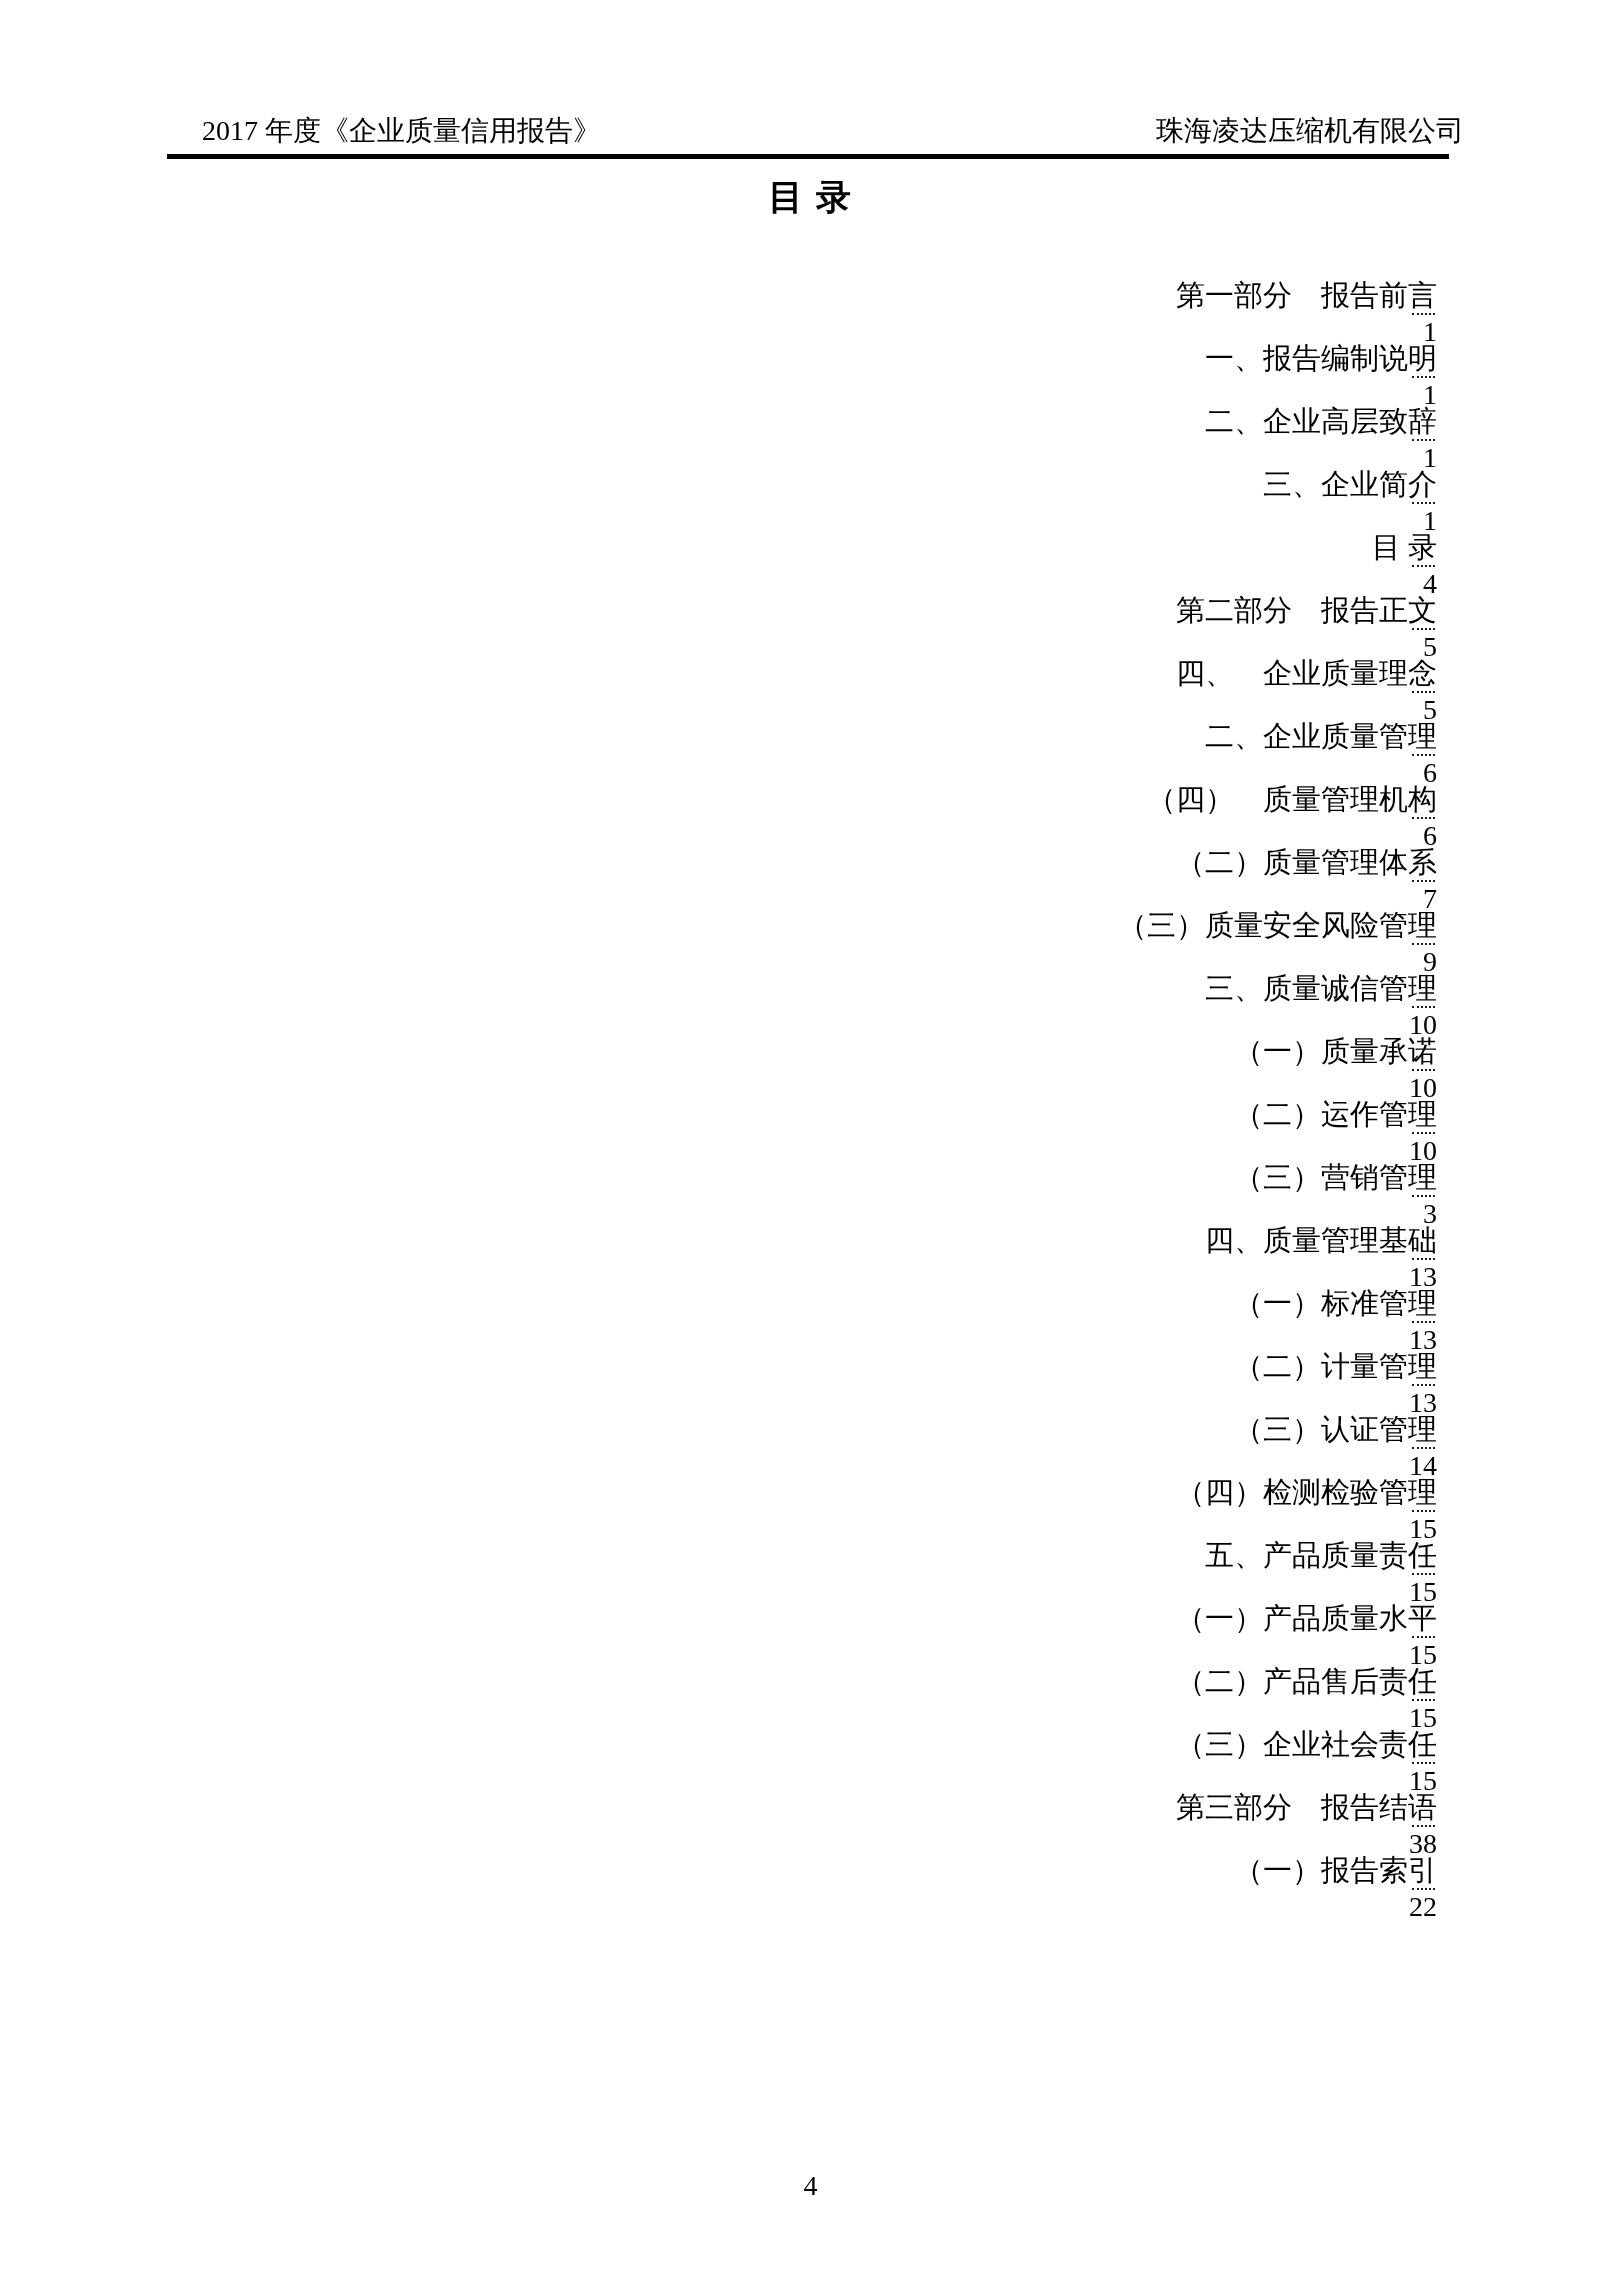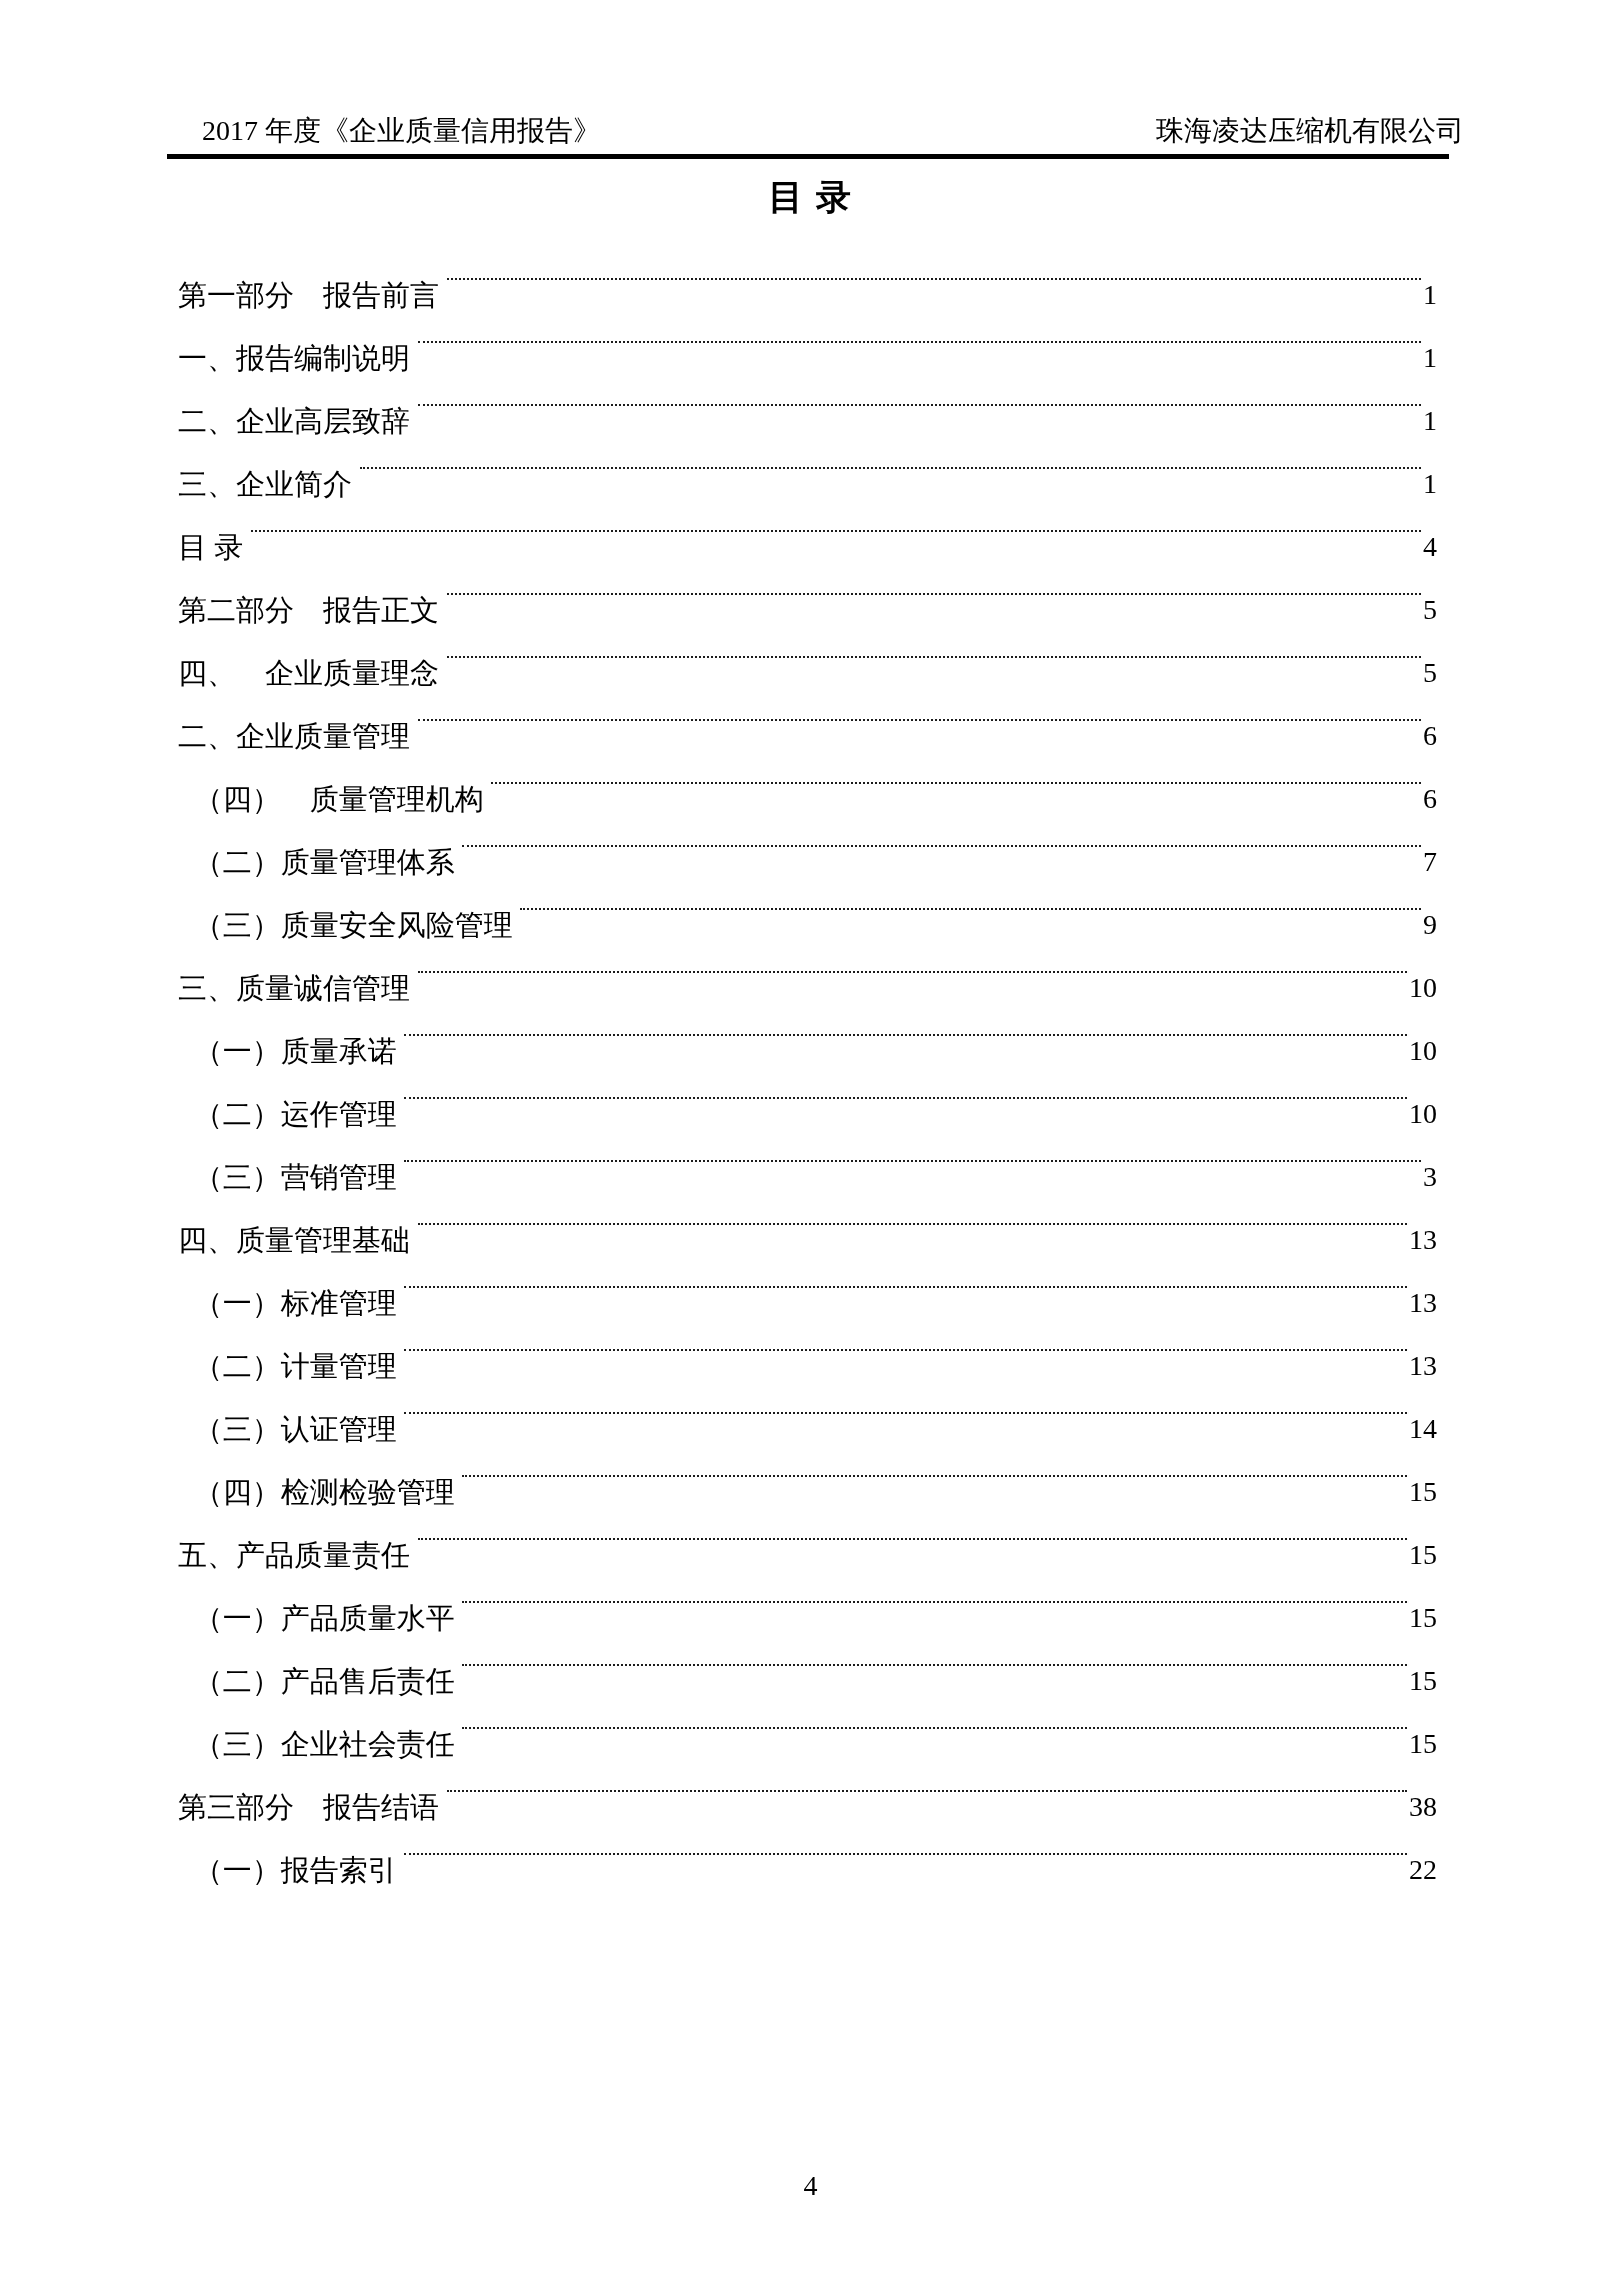--- a/index.html
+++ b/index.html
@@ -56,24 +56,25 @@
   
   .toc-list {
     position: absolute;
     top: 278px;
     left: 178px;
     width: 1259px;
   }
   .toc-row {
     height: 63px;
     display: flex;
-    align-items: flex-start;
+    align-items: flex-end;
     font-size: 29px;
     line-height: 1.2;
     white-space: nowrap;
+    flex-direction: column;
   }
   .toc-row.indent {
     padding-left: 15.7px;
   }
   .toc-label {
     flex: 0 0 auto;
   }
   .toc-dots {
     flex: 1 1 auto;
     min-width: 23.5px;

